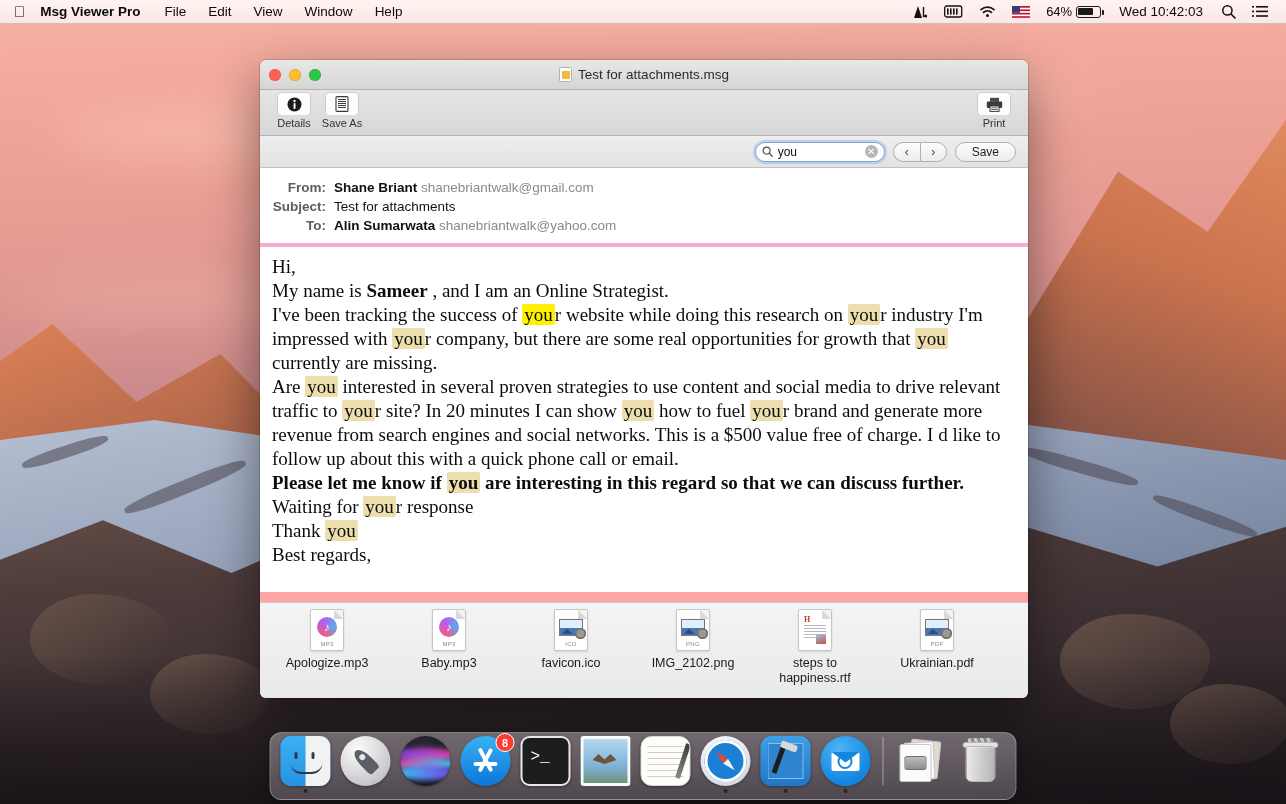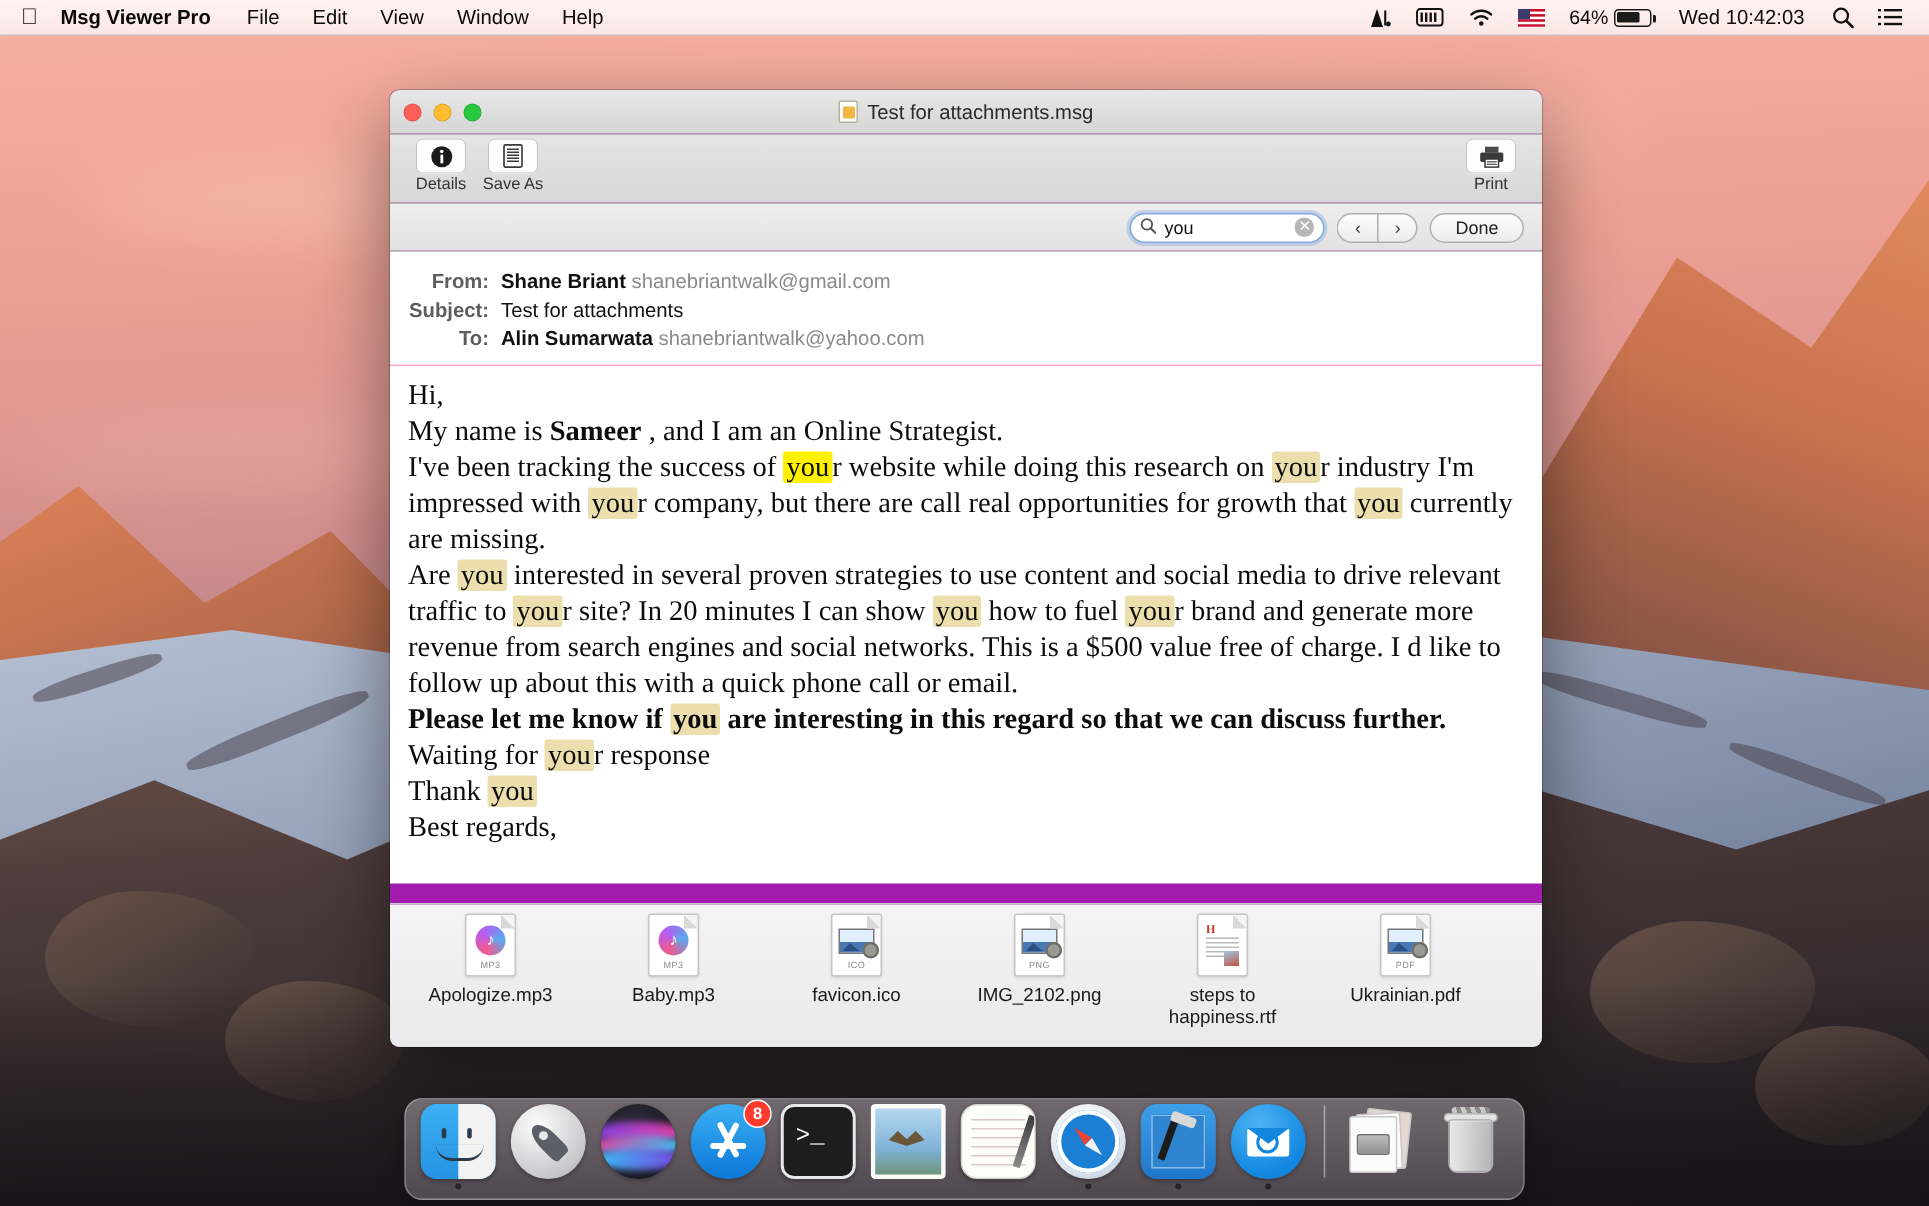--- a/index.html
+++ b/index.html
@@ -47,21 +47,21 @@
   #menubar .right{margin-left:auto;display:flex;align-items:center;padding-right:10px;gap:0;}
   #menubar .right .si{padding:0 8px;line-height:24px;display:flex;align-items:center;}
   .batt-pct{font-size:13px;padding-right:4px;}
   .batt-shell{width:25px;height:12px;border:1.4px solid #1a1a1a;border-radius:3px;position:relative;display:inline-block;}
   .batt-shell:after{content:"";position:absolute;right:-4px;top:3.2px;width:2.4px;height:5px;background:#1a1a1a;border-radius:0 1px 1px 0;}
   .batt-fill{position:absolute;left:1.3px;top:1.3px;bottom:1.3px;width:62%;background:#1a1a1a;border-radius:1px;}
   .clock{font-size:13.5px;padding:0 10px;}
 
   
   #win{position:absolute;left:260px;top:60px;width:768px;height:638px;
-    background:#a21caf;border-radius:6px;overflow:hidden;z-index:40;
+    background:#fca5a5;border-radius:6px;overflow:hidden;z-index:40;
     box-shadow:0 20px 52px rgba(0,0,0,.46),0 0 0 .5px rgba(0,0,0,.3);}
   #titlebar{height:30px;
     background:linear-gradient(180deg,#e9e8e8,#d6d5d5);
     border-bottom:1px solid #b6b5b5;
     display:flex;align-items:center;position:relative;}
   .lights{display:flex;gap:8px;padding-left:9px;}
   .lt{width:12px;height:12px;border-radius:50%;}
   .lt.r{background:#ff5f57;box-shadow:inset 0 0 0 .5px rgba(0,0,0,.18);}
   .lt.y{background:#febc2e;box-shadow:inset 0 0 0 .5px rgba(0,0,0,.18);}
   .lt.g{background:#28c840;box-shadow:inset 0 0 0 .5px rgba(0,0,0,.18);}
@@ -94,21 +94,21 @@
   .navbtns{display:flex;}
   .navb{width:27px;height:20px;background:linear-gradient(180deg,#fdfdfd,#ececec);
     border:1px solid #b0b0b0;display:flex;align-items:center;justify-content:center;
     font-size:12px;color:#3a3a3a;}
   .navb.l{border-radius:10px 0 0 10px;border-right:none;}
   .navb.r{border-radius:0 10px 10px 0;}
   .donebtn{height:20px;padding:0 16px;background:linear-gradient(180deg,#fdfdfd,#ececec);
     border:1px solid #b0b0b0;border-radius:10px;font-size:12px;color:#222;
     display:flex;align-items:center;}
 
-  #headers{padding:10px 0 8px 0;background:#fff;border-bottom:1px solid #f9a8d4;}
+  #headers{padding:10px 0 8px 0;background:#fff;border-bottom:4px solid #f9a8d4;}
   .hrow{display:flex;font-size:13.5px;line-height:19px;padding:0 12px;}
   .hlabel{width:62px;text-align:right;font-weight:bold;color:#5d5d5d;padding-right:8px;flex:none;}
   .hval{color:#111;}
   .hval .nm{font-weight:bold;}
   .hval .em{color:#8a8a8a;}
   .hval.grey{color:#8a8a8a;}
 
   #body{height:345px;overflow:hidden;padding:8px 12px 0 12px;background:#fff;
     font-family:"Liberation Serif", serif;font-size:19px;line-height:24px;color:#0c0c0c;}
   #body p{margin:0;}
@@ -397,21 +397,21 @@
             <path d="M7.3 7.3 L10.2 10.2" stroke="#555" stroke-width="1.4" stroke-linecap="round"></path>
           </svg>
       </span>
       <span class="stext" placeholder="Search">you</span>
       <span class="clearbtn">✕</span>
     </div>
     <div class="navbtns">
       <div class="navb l">‹</div>
       <div class="navb r">›</div>
     </div>
-    <div class="donebtn">Done</div>
+    <div class="donebtn">Save</div>
   </div>
 
   <div id="headers">
     <div class="hrow">
       <div class="hlabel">From:</div>
       <div class="hval">
         <span class="nm">Shane Briant</span>
         <span class="em">shanebriantwalk@gmail.com</span>
       </div>
     </div>
@@ -424,21 +424,21 @@
       <div class="hval">
         <span class="nm">Alin Sumarwata</span>
         <span class="em">shanebriantwalk@yahoo.com</span>
       </div>
     </div>
   </div>
 
   <div id="body">
     <p>Hi,</p>
     <p><span>My name is </span><span class="bd">Sameer</span><span> , and I am an Online Strategist.</span></p>
-    <p><span>I've been tracking the success of </span><span class="hl cur">you</span><span>r website while doing this research on </span><span class="hl">you</span><span>r industry I'm impressed with </span><span class="hl">you</span><span>r company, but there are call real opportunities for growth that </span><span class="hl">you</span><span> currently are missing.</span></p>
+    <p><span>I've been tracking the success of </span><span class="hl cur">you</span><span>r website while doing this research on </span><span class="hl">you</span><span>r industry I'm impressed with </span><span class="hl">you</span><span>r company, but there are some real opportunities for growth that </span><span class="hl">you</span><span> currently are missing.</span></p>
     <p><span>Are </span><span class="hl">you</span><span> interested in several proven strategies to use content and social media to drive relevant traffic to </span><span class="hl">you</span><span>r site? In 20 minutes I can show </span><span class="hl">you</span><span> how to fuel </span><span class="hl">you</span><span>r brand and generate more revenue from search engines and social networks. This is a $500 value free of charge. I d like to follow up about this with a quick phone call or email.</span></p>
     <p class="bd"><span>Please let me know if </span><span class="hl">you</span><span> are interesting in this regard so that we can discuss further.</span></p>
     <p><span>Waiting for </span><span class="hl">you</span><span>r response</span></p>
     <p><span>Thank </span><span class="hl">you</span></p>
     <p>Best regards,</p>
   </div>
 
   <div id="attachbar">
     <div class="att">
       <div class="fico">

